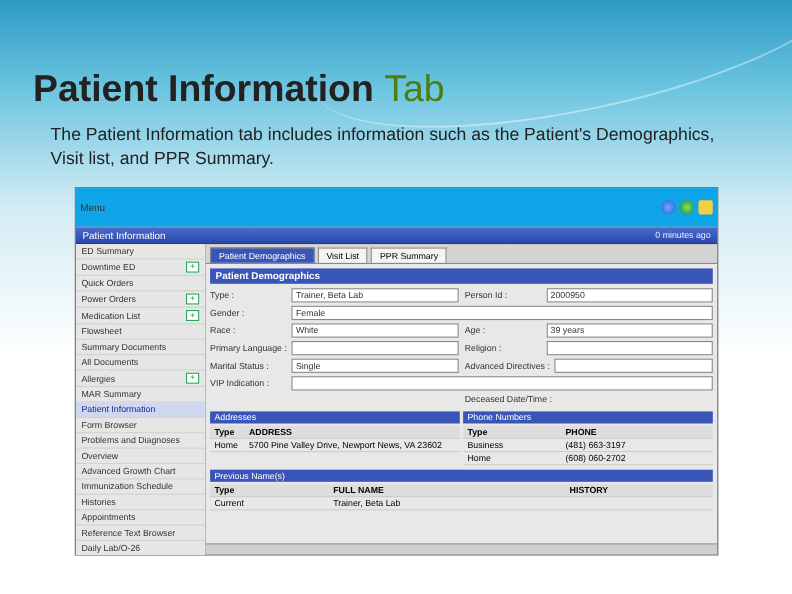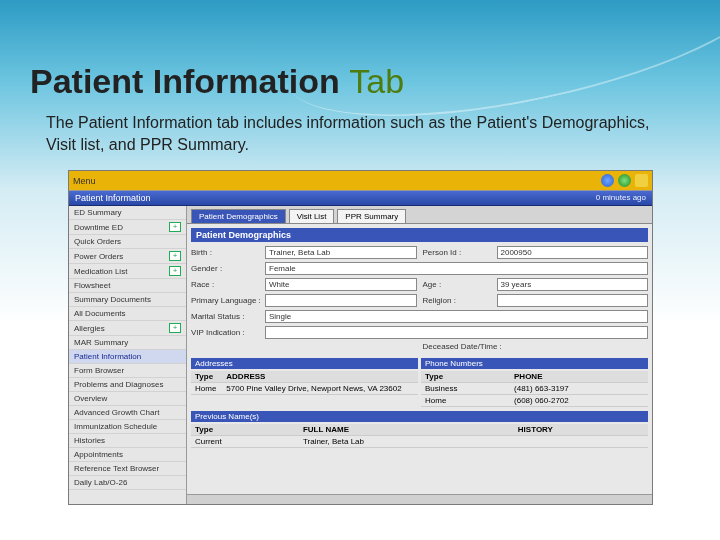--- a/index.html
+++ b/index.html
@@ -21,21 +21,21 @@
   }
   .app {
     position: absolute; top: 170px; left: 68px;
     width: 585px; height: 335px;
     background: #c8c8c8;
     border: 1px solid #7a7a7a;
     font-size: 8px;
     display: flex; flex-direction: column;
   }
   .toolbar {
-    height: 20px; background: #eab308;
+    height: 36px; background: #0ea5e9;
     display: flex; align-items: center;
     border-bottom: 1px solid #999;
     padding: 0 4px; gap: 4px;
   }
   .menu-lbl { font-size: 9px; color: #333; margin-right: auto; }
   .tbicon { width: 13px; height: 13px; border-radius: 50%; display:inline-block; }
   .tbicon.blue { background: radial-gradient(#6fa8ff,#2a5bd0); }
   .tbicon.green { background: radial-gradient(#7fe07f,#1a8a1a); }
   .tbicon.star { background: #f0d040; border-radius: 2px; }
   .titlebar {
@@ -193,21 +193,21 @@
       <div class="tabstrip" id="tabs">
           <div class="tab active">Patient Demographics</div>
           <div class="tab">Visit List</div>
           <div class="tab">PPR Summary</div>
         </div>
       <div class="panel">
         <div class="section-hdr">Patient Demographics</div>
 
         <div class="row">
           <div class="fld">
-              <span class="lbl">Birth :</span>
+              <span class="lbl">Type :</span>
               <span class="val">Trainer, Beta Lab</span>
             </div>
           <div class="fld">
               <span class="lbl">Person Id :</span>
               <span class="val">2000950</span>
             </div>
         </div>
         <div class="row">
           <div class="fld">
               <span class="lbl">Gender :</span>
@@ -231,20 +231,24 @@
             </div>
           <div class="fld">
               <span class="lbl">Religion :</span>
               <span class="val"></span>
             </div>
         </div>
         <div class="row">
           <div class="fld">
               <span class="lbl">Marital Status :</span>
               <span class="val">Single</span>
+            </div>
+          <div class="fld">
+              <span class="lbl">Advanced Directives :</span>
+              <span class="val"></span>
             </div>
         </div>
         <div class="row">
           <div class="fld">
               <span class="lbl">VIP Indication :</span>
               <span class="val"></span>
             </div>
         </div>
         <div class="row">
           <div class="fld"></div>

